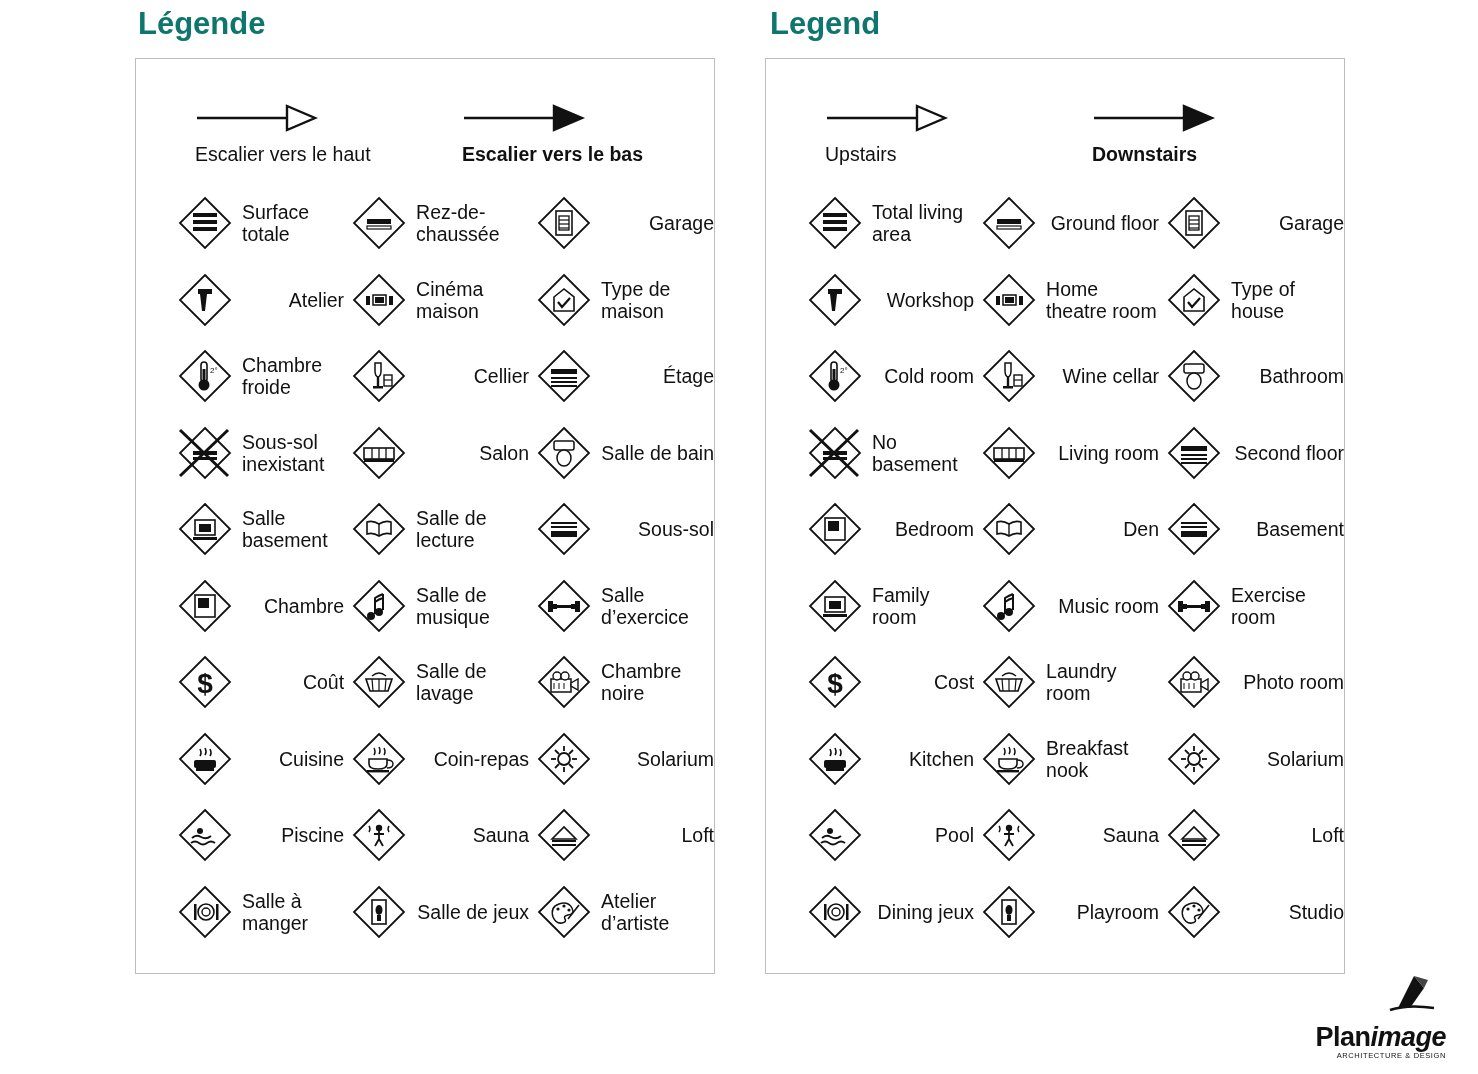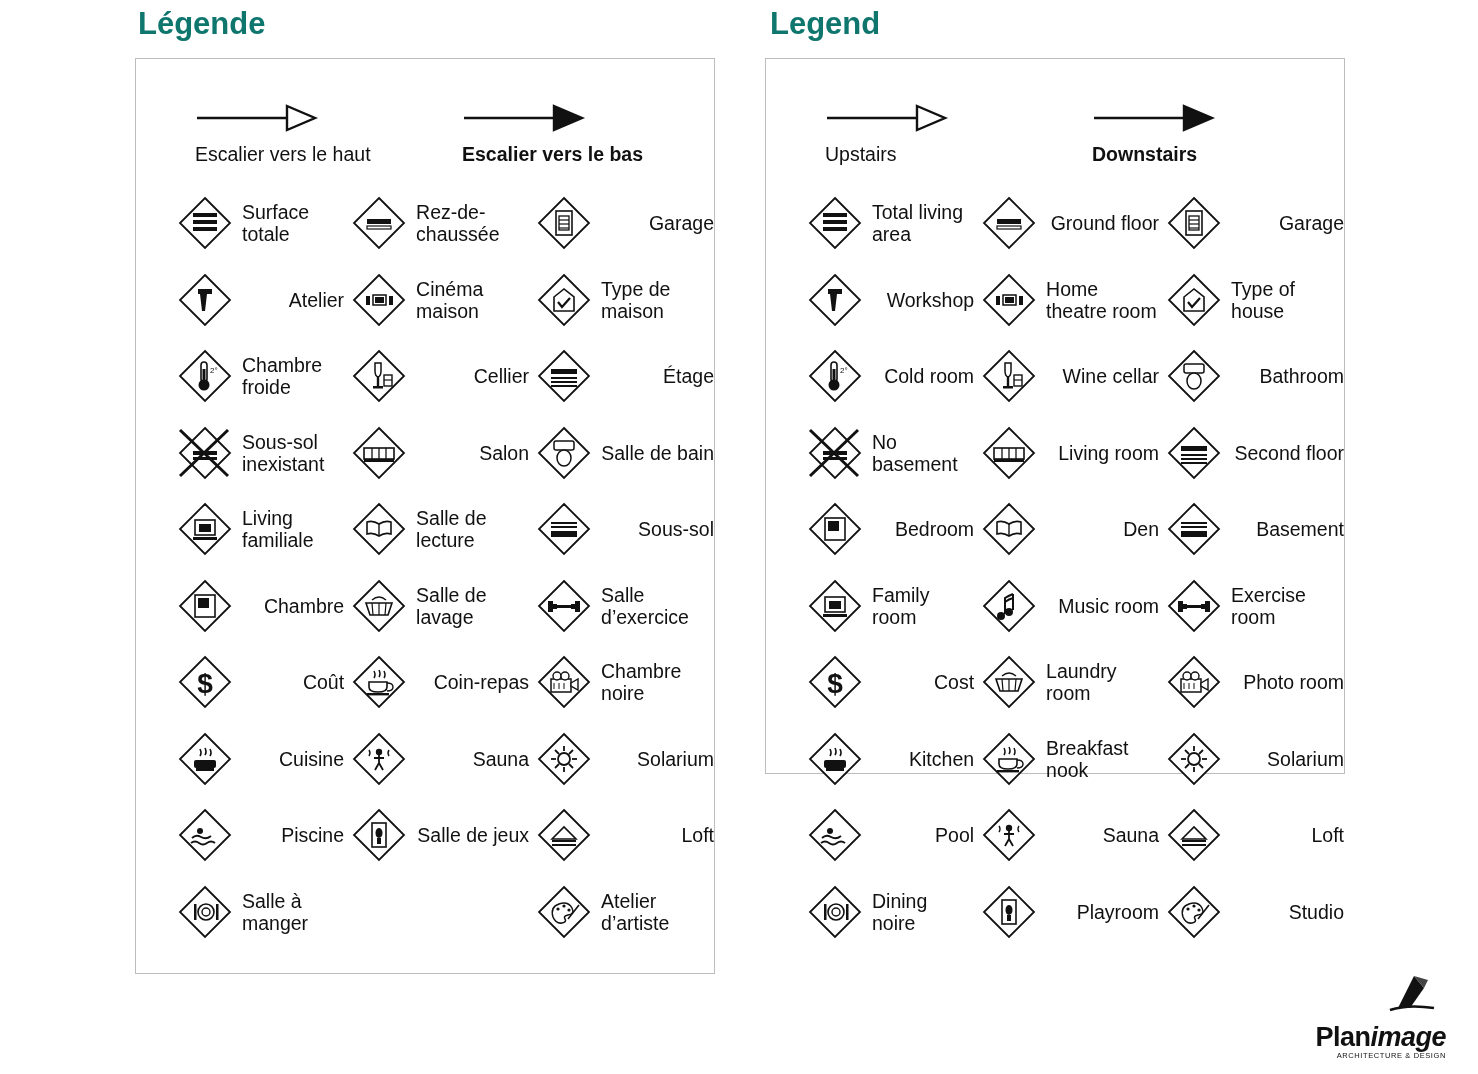--- a/index.html
+++ b/index.html
@@ -23,21 +23,21 @@
   }
 
   .panel {
     position: absolute;
     top: 58px;
     border: 1px solid #bdbdbd;
     background: #ffffff;
     box-sizing: border-box;
   }
   .panel.fr { left: 135px; width: 580px; height: 916px; }
-  .panel.en { left: 765px; width: 580px; height: 716px; }
+  .panel.en { left: 765px; width: 580px; height: 916px; }
 
   .panel-title {
     position: absolute;
     top: 6px;
     font-size: 31px;
     font-weight: bold;
     letter-spacing: 0px;
     color: #0f766e;
   }
   .panel-title.fr { left: 138px; }
@@ -210,21 +210,21 @@
 
         <div class="row">
           <div class="sym">
             <svg width="58" height="58" viewBox="0 0 58 58">
               <polygon points="29,4 54,29 29,54 4,29" fill="#fff" stroke="#111" stroke-width="1.8"></polygon>
               <rect x="19" y="20" width="20" height="15" fill="#fff" stroke="#111" stroke-width="1.6"></rect>
               <rect x="23" y="24" width="12" height="8" fill="#111"></rect>
               <rect x="17" y="37" width="24" height="3" fill="#111"></rect>
             </svg>
           </div>
-          <div class="lbl">Living familiale</div>
+          <div class="lbl">Salle basement</div>
         </div>
 
         <div class="row">
           <div class="sym">
             <svg width="58" height="58" viewBox="0 0 58 58">
               <polygon points="29,4 54,29 29,54 4,29" fill="#fff" stroke="#111" stroke-width="1.8"></polygon>
               <rect x="19" y="18" width="20" height="22" fill="#fff" stroke="#111" stroke-width="1.6"></rect>
               <rect x="22" y="21" width="11" height="10" fill="#111"></rect>
             </svg>
           </div>
@@ -330,20 +330,32 @@
         </div>
         <div class="row">
           <div class="sym">
             <svg width="58" height="58" viewBox="0 0 58 58">
               <polygon points="29,4 54,29 29,54 4,29" fill="#fff" stroke="#111" stroke-width="1.8"></polygon>
               <path d="M29 24 q-6 -4 -12 -2 v12 q6 -2 12 2 q6 -4 12 -2 v-12 q-6 -2 -12 2 z" fill="#fff" stroke="#111" stroke-width="1.6"></path>
               <line x1="29" y1="24" x2="29" y2="36" stroke="#111" stroke-width="1.4"></line>
             </svg>
           </div>
           <div class="lbl">Salle de lecture</div>
+        </div>
+        <div class="row">
+          <div class="sym">
+            <svg width="58" height="58" viewBox="0 0 58 58">
+              <polygon points="29,4 54,29 29,54 4,29" fill="#fff" stroke="#111" stroke-width="1.8"></polygon>
+              <path d="M33 17 v16 M33 17 q-5 2 -8 4 v4 q4 -3 8 -4" fill="none" stroke="#111" stroke-width="2"></path>
+              <circle cx="29" cy="35" r="4" fill="#111"></circle>
+              <path d="M25 21 v16" stroke="#111" stroke-width="2" fill="none"></path>
+              <circle cx="21" cy="39" r="4" fill="#111"></circle>
+            </svg>
+          </div>
+          <div class="lbl">Salle de musique</div>
         </div>
         <div class="row">
           <div class="sym">
             <svg width="58" height="58" viewBox="0 0 58 58">
               <polygon points="29,4 54,29 29,54 4,29" fill="#fff" stroke="#111" stroke-width="1.8"></polygon>
               <path d="M16 26 h26 l-4 12 h-18 z" fill="#fff" stroke="#111" stroke-width="1.6"></path>
               <line x1="22" y1="26" x2="23" y2="38" stroke="#111" stroke-width="1.2"></line>
               <line x1="29" y1="26" x2="29" y2="38" stroke="#111" stroke-width="1.2"></line>
               <line x1="36" y1="26" x2="35" y2="38" stroke="#111" stroke-width="1.2"></line>
               <path d="M22 23 q7 -6 14 0" fill="none" stroke="#111" stroke-width="1.4"></path>
@@ -646,21 +658,21 @@
         <div class="row">
           <div class="sym">
             <svg width="58" height="58" viewBox="0 0 58 58">
               <polygon points="29,4 54,29 29,54 4,29" fill="#fff" stroke="#111" stroke-width="1.8"></polygon>
               <circle cx="30" cy="29" r="8" fill="#fff" stroke="#111" stroke-width="1.6"></circle>
               <circle cx="30" cy="29" r="4" fill="#fff" stroke="#111" stroke-width="1.4"></circle>
               <rect x="18" y="21" width="2.5" height="16" fill="#111"></rect>
               <rect x="40" y="21" width="2.5" height="16" fill="#111"></rect>
             </svg>
           </div>
-          <div class="lbl">Dining noire</div>
+          <div class="lbl">Dining jeux</div>
         </div>
       </div>
 
       <div class="col c2">
         <div class="row">
           <div class="sym">
             <svg width="58" height="58" viewBox="0 0 58 58">
               <polygon points="29,4 54,29 29,54 4,29" fill="#fff" stroke="#111" stroke-width="1.8"></polygon>
               <rect x="17" y="25" width="24" height="5" fill="#111"></rect>
               <rect x="17" y="32" width="24" height="3" fill="#fff" stroke="#111" stroke-width="1.2"></rect>

